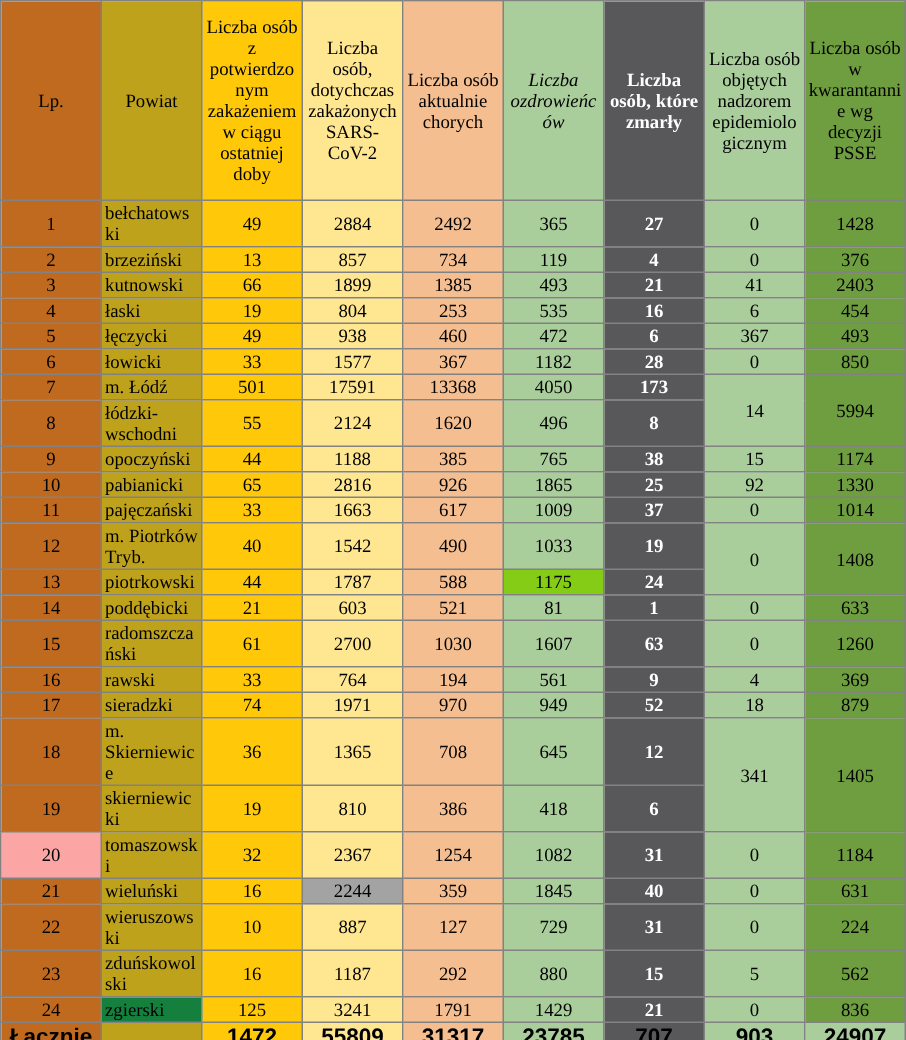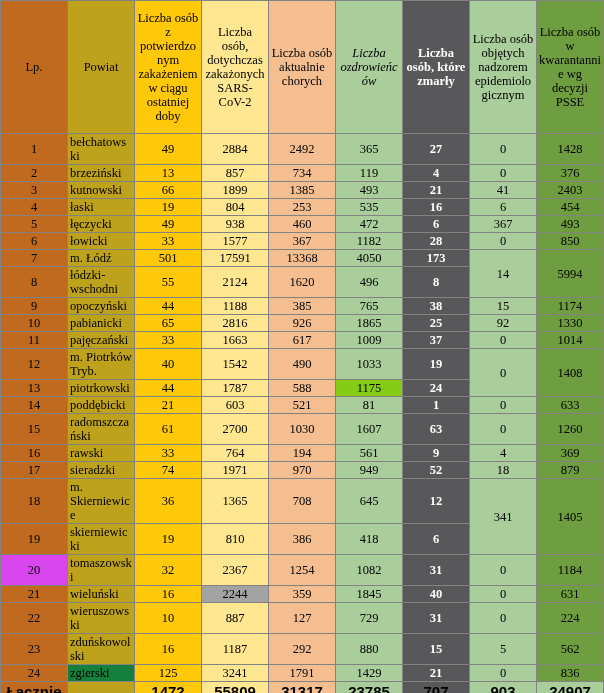--- a/index.html
+++ b/index.html
@@ -257,21 +257,21 @@
         <tr>
           <td class="c0" style="background: rgb(192, 106, 32);">19</td>
           <td class="c1" style="background: rgb(191, 162, 27);">skierniewicki</td>
           <td class="c2" style="background: rgb(255, 201, 10);">19</td>
           <td class="c3" style="background: rgb(255, 230, 144);">810</td>
           <td class="c4" style="background: rgb(245, 190, 144);">386</td>
           <td class="c5" style="background: rgb(169, 205, 155);">418</td>
           <td class="c6" style="background: rgb(88, 88, 90);">6</td>
         </tr>
         <tr>
-          <td class="c0" style="background: #d946ef;">20</td>
+          <td class="c0" style="background: #fca5a5;">20</td>
           <td class="c1" style="background: rgb(191, 162, 27);">tomaszowski</td>
           <td class="c2" style="background: rgb(255, 201, 10);">32</td>
           <td class="c3" style="background: rgb(255, 230, 144);">2367</td>
           <td class="c4" style="background: rgb(245, 190, 144);">1254</td>
           <td class="c5" style="background: rgb(169, 205, 155);">1082</td>
           <td class="c6" style="background: rgb(88, 88, 90);">31</td>
           <td class="c7" style="background: rgb(169, 205, 155);">0</td>
           <td class="c8" style="background: rgb(111, 158, 65);">1184</td>
         </tr>
         <tr>

